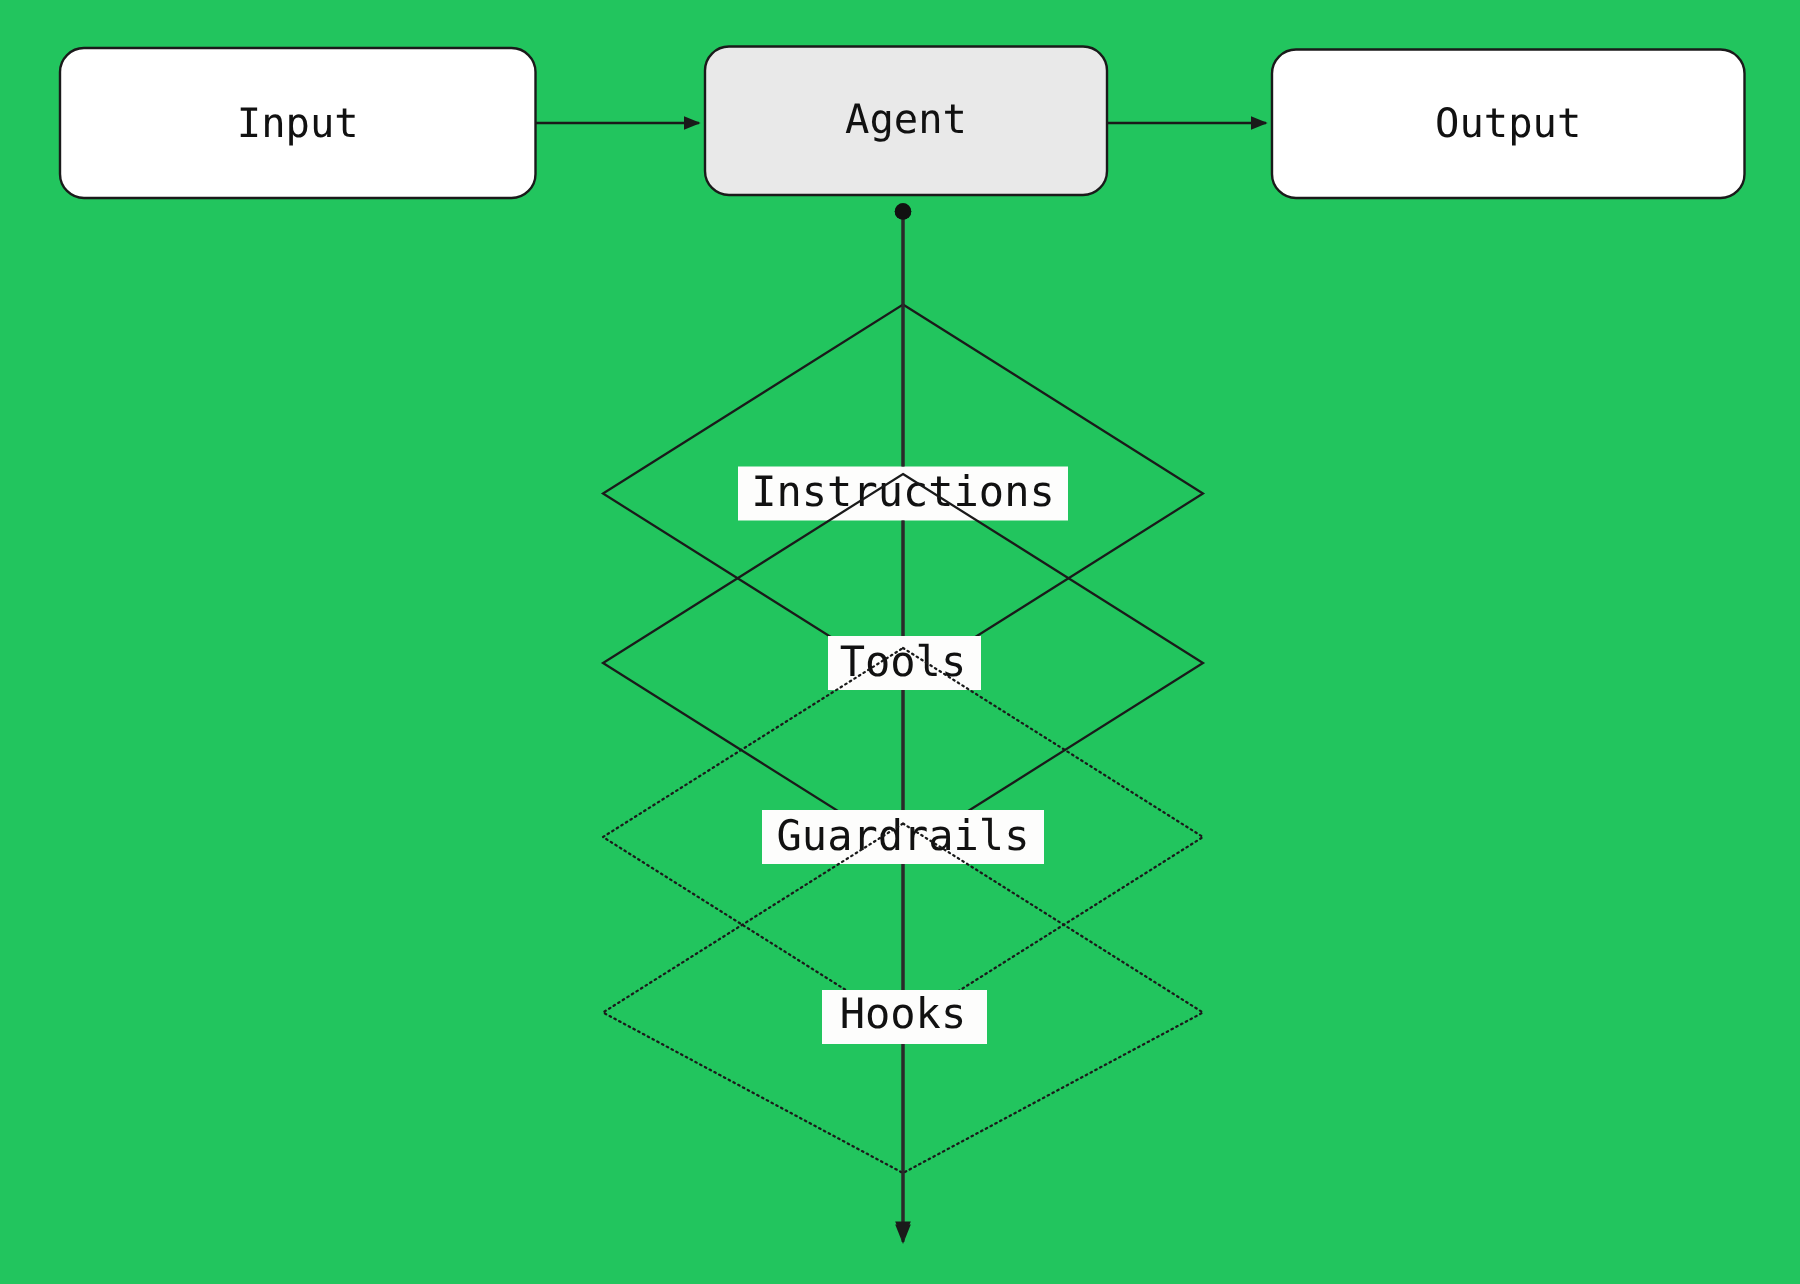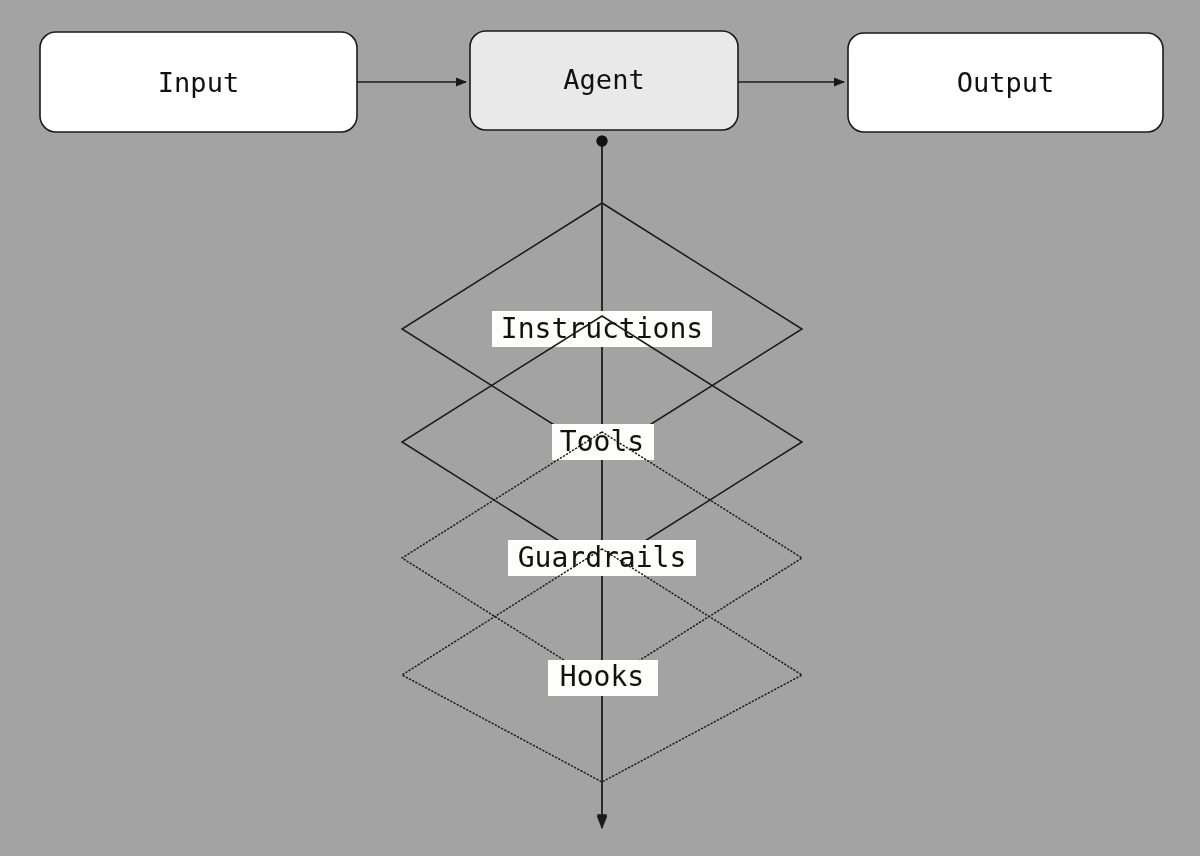--- a/index.html
+++ b/index.html
@@ -7,21 +7,21 @@
     padding: 0;
     background: #ffffff;
   }
   body {
     font-family: "DejaVu Sans Mono", "Liberation Mono", monospace;
   }
   #canvas {
     position: relative;
     width: 1200px;
     height: 856px;
-    background: #a3a3a3;
+    background: #22c55e;
     overflow: hidden;
   }
   svg#diagram {
     position: absolute;
     top: 0;
     left: 0;
     width: 1200px;
     height: 856px;
   }
   .box-label {

